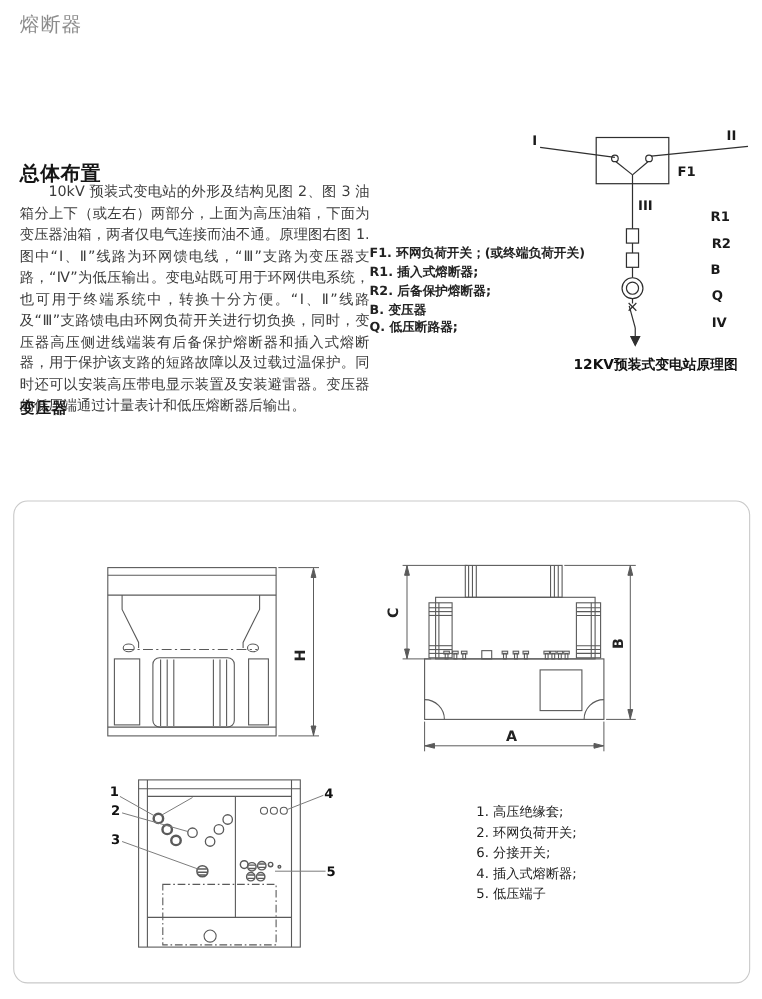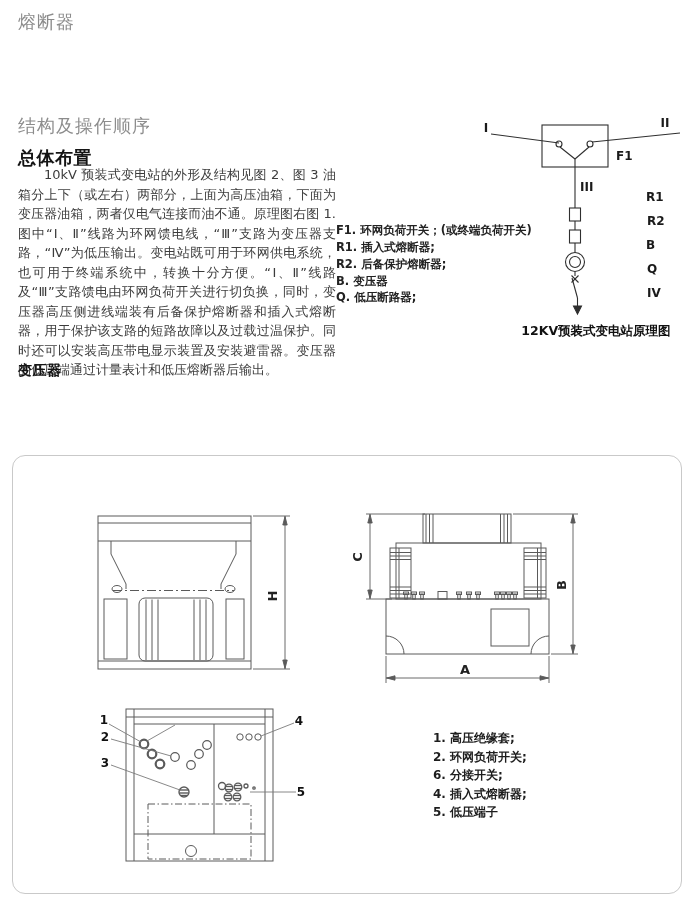--- a/index.html
+++ b/index.html
@@ -5,37 +5,36 @@
   html,body{margin:0;padding:0;background:#fff;}
   .page{position:relative;width:691px;height:908px;background:#ffffff;overflow:hidden;
         font-family:"DejaVu Sans","Liberation Sans",sans-serif;color:#333;}
   .abs{position:absolute;}
   .h-gray{font-size:18px;color:#8c8c8c;font-weight:400;letter-spacing:1px;white-space:nowrap;}
   .h-sub{font-size:18px;color:#151515;font-weight:bold;letter-spacing:0.5px;white-space:nowrap;}
   .h-dark{font-size:14px;color:#151515;font-weight:bold;letter-spacing:0.5px;white-space:nowrap;}
   .para{font-size:11.5px;line-height:21px;color:#3c3c3c;text-align:justify;text-indent:2em;}
   .para-col{font-size:13px;line-height:19.5px;color:#3c3c3c;text-align:justify;text-indent:2em;}
   .fig-box{border:1px solid #c9c9c9;border-radius:13px;background:#fff;}
-  .fig-legend{font-size:12px;line-height:18.6px;color:#1d1d1d;font-weight:700;}
+  .fig-legend{font-size:12px;line-height:18.6px;color:#1d1d1d;font-weight:400;}
   .fig-legend div{white-space:nowrap;}
   svg text{font-family:"DejaVu Sans","Liberation Sans",sans-serif;}
   .sch-label{font-size:12px;font-weight:bold;fill:#1a1a1a;}
   .sch-legend{font-size:11.5px;font-weight:600;fill:#222;}
   .sch-caption{font-size:12.5px;font-weight:bold;fill:#111;}
   .dim-label{font-size:13px;font-weight:bold;fill:#222;}
   .callout-label{font-size:12px;font-weight:bold;fill:#111;}
 </style>
 </head>
 <body>
 
 <div class="page">
 
   <div class="abs h-gray" style="left:18px;top:10px;">熔断器</div>
 
-  <div class="abs h-gray" style="left:18px;top:114px;">结构及操作顺序</div>
   <div class="abs h-sub" style="left:18px;top:146px;">总体布置</div>
   <div class="abs para-col" style="left:18px;top:165px;width:318px;">10kV 预装式变电站的外形及结构见图 2、图 3 油箱分上下（或左右）两部分，上面为高压油箱，下面为变压器油箱，两者仅电气连接而油不通。原理图右图 1. 图中“Ⅰ、Ⅱ”线路为环网馈电线，“Ⅲ”支路为变压器支路，“Ⅳ”为低压输出。变电站既可用于环网供电系统，也可用于终端系统中，转换十分方便。“Ⅰ、Ⅱ”线路及“Ⅲ”支路馈电由环网负荷开关进行切负换，同时，变压器高压侧进线端装有后备保护熔断器和插入式熔断器，用于保护该支路的短路故障以及过载过温保护。同时还可以安装高压带电显示装置及安装避雷器。变压器的低压端通过计量表计和低压熔断器后输出。</div>
 
   <svg class="abs" style="left:333px;top:112px;" width="360" height="230" viewBox="0 0 360 230">
     <g stroke="#2f2f2f" fill="none" stroke-width="1.1">
       <line x1="158" y1="22" x2="226" y2="31"></line>
       <line x1="259" y1="30" x2="347" y2="21"></line>
       <rect x="209" y="13" width="66" height="42"></rect>
       <circle cx="226" cy="32" r="3"></circle>
       <circle cx="257" cy="32" r="3"></circle>

